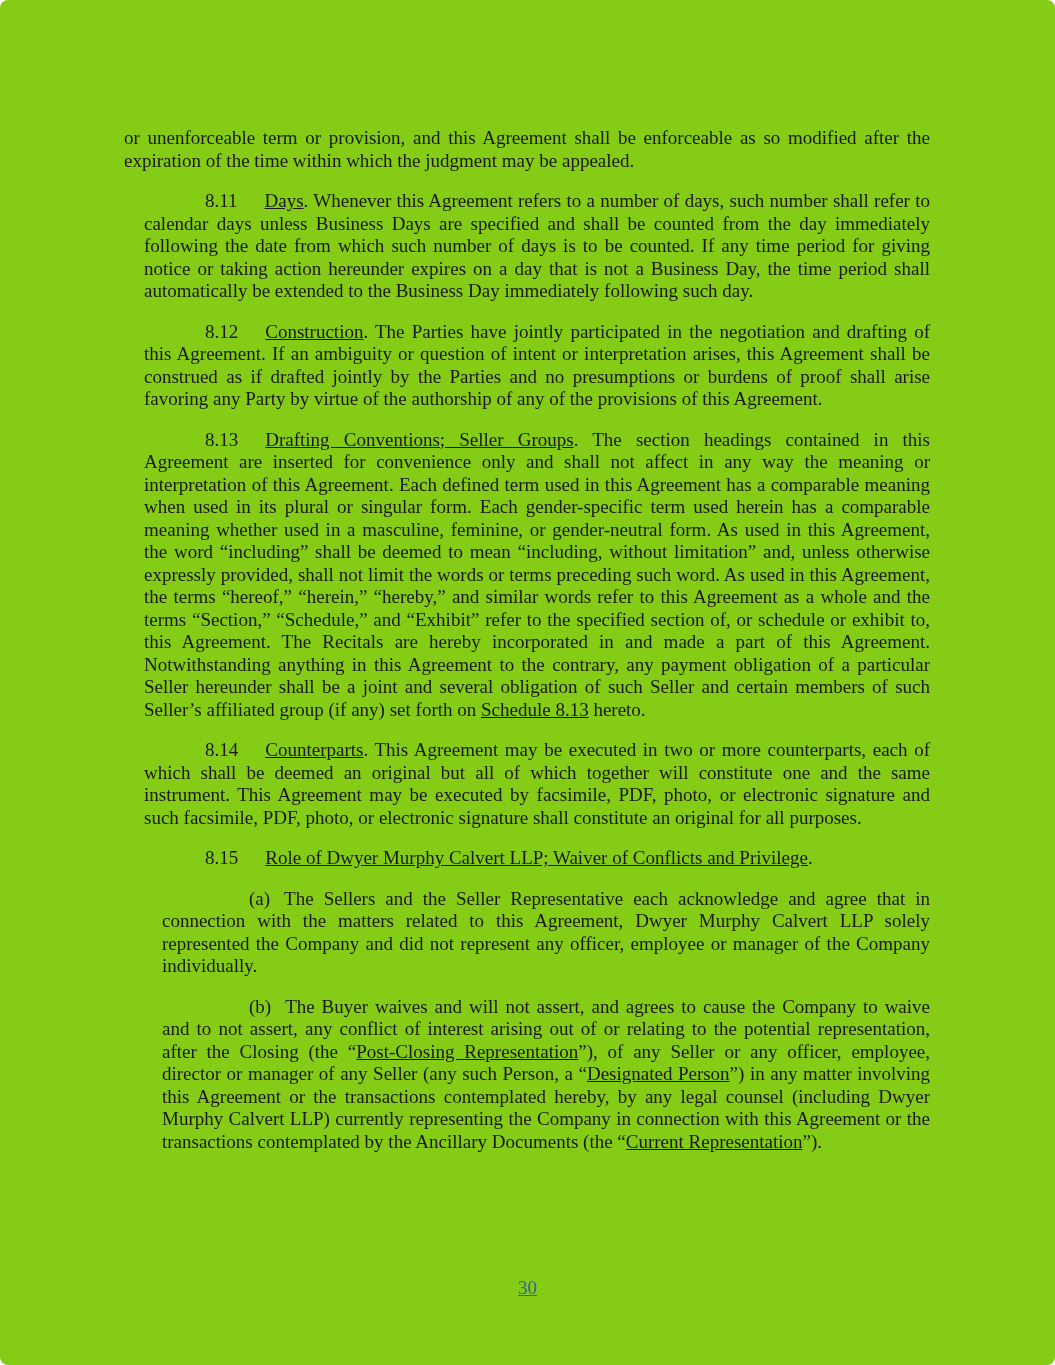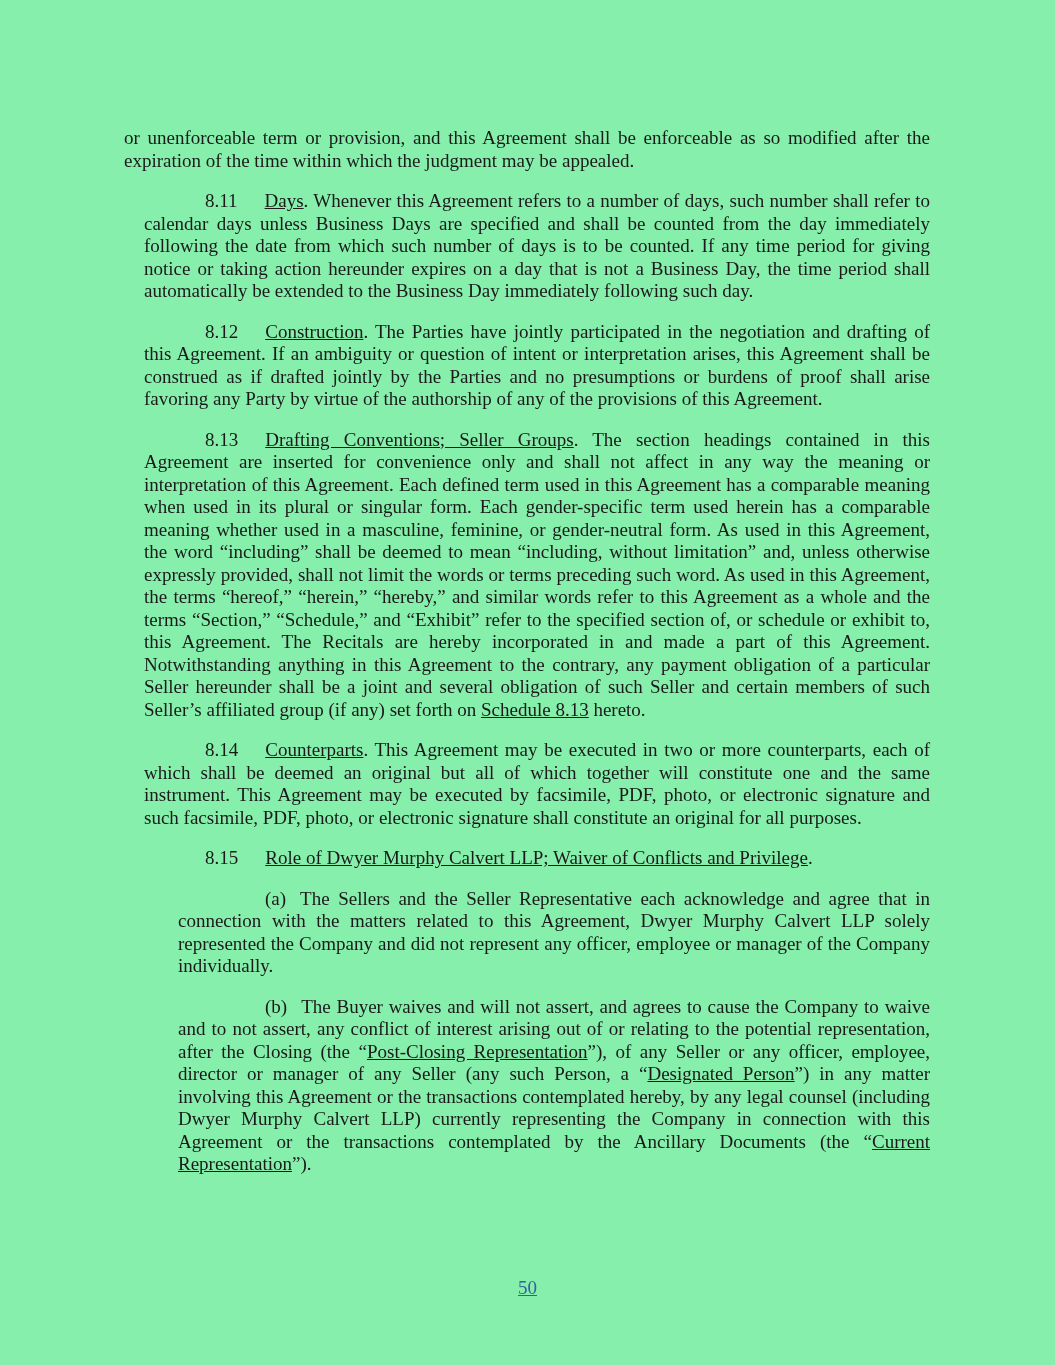--- a/index.html
+++ b/index.html
@@ -29,21 +29,21 @@
     text-align: justify;
   }
   p.continuation {
     text-indent: 0;
   }
   p.section {
     text-indent: 61px;
     margin-left: 20px;
   }
   p.subsection {
-    margin-left: 54px;
+    margin-left: 38px;
     text-indent: 87px;
   }
   .u {
     text-decoration: underline;
   }
   .tab {
     display: inline-block;
   }
   .tab-lg { width: 27px; }
   .tab-sm { width: 14px; }
@@ -55,27 +55,27 @@
     text-align: center;
     font-size: 19px;
   }
   .page-number {
     text-decoration: underline;
   }
 </style>
 </head>
 <body>
 
-<div class="page" style="color: rgb(26, 26, 26); background: #86efac;">
+<div class="page" style="color: rgb(26, 26, 26); background: #84cc16; border-radius: 8px;">
   <main class="content">
       <p class="continuation"><span>or unenforceable term or provision, and this Agreement shall be enforceable as so modified after the expiration of the time within which the judgment may be appealed.</span></p>
       <p class="section"><span>8.11</span><span class="tab tab-lg"></span><span class="u">Days</span><span>.  Whenever this Agreement refers to a number of days, such number shall refer to calendar days unless Business Days are specified and shall be counted from the day immediately following the date from which such number of days is to be counted.  If any time period for giving notice or taking action hereunder expires on a day that is not a Business Day, the time period shall automatically be extended to the Business Day immediately following such day.</span></p>
       <p class="section"><span>8.12</span><span class="tab tab-lg"></span><span class="u">Construction</span><span>.  The Parties have jointly participated in the negotiation and drafting of this Agreement.  If an ambiguity or question of intent or interpretation arises, this Agreement shall be construed as if drafted jointly by the Parties and no presumptions or burdens of proof shall arise favoring any Party by virtue of the authorship of any of the provisions of this Agreement.</span></p>
       <p class="section"><span>8.13</span><span class="tab tab-lg"></span><span class="u">Drafting Conventions; Seller Groups</span><span>.  The section headings contained in this Agreement are inserted for convenience only and shall not affect in any way the meaning or interpretation of this Agreement.  Each defined term used in this Agreement has a comparable meaning when used in its plural or singular form.  Each gender-specific term used herein has a comparable meaning whether used in a masculine, feminine, or gender-neutral form.  As used in this Agreement, the word “including” shall be deemed to mean “including, without limitation” and, unless otherwise expressly provided, shall not limit the words or terms preceding such word.  As used in this Agreement, the terms “hereof,” “herein,” “hereby,” and similar words refer to this Agreement as a whole and the terms “Section,” “Schedule,” and “Exhibit” refer to the specified section of, or schedule or exhibit to, this Agreement.  The Recitals are hereby incorporated in and made a part of this Agreement.  Notwithstanding anything in this Agreement to the contrary, any payment obligation of a particular Seller hereunder shall be a joint and several obligation of such Seller and certain members of such Seller’s affiliated group (if any) set forth on </span><span class="u">Schedule 8.13</span><span> hereto.</span></p>
       <p class="section"><span>8.14</span><span class="tab tab-lg"></span><span class="u">Counterparts</span><span>.  This Agreement may be executed in two or more counterparts, each of which shall be deemed an original but all of which together will constitute one and the same instrument.  This Agreement may be executed by facsimile, PDF, photo, or electronic signature and such facsimile, PDF, photo, or electronic signature shall constitute an original for all purposes.</span></p>
       <p class="section"><span>8.15</span><span class="tab tab-lg"></span><span class="u">Role of Dwyer Murphy Calvert LLP; Waiver of Conflicts and Privilege</span><span>.</span></p>
       <p class="subsection"><span>(a)</span><span class="tab tab-sm"></span><span>The Sellers and the Seller Representative each acknowledge and agree that in connection with the matters related to this Agreement, Dwyer Murphy Calvert LLP solely represented the Company and did not represent any officer, employee or manager of the Company individually.</span></p>
       <p class="subsection"><span>(b)</span><span class="tab tab-sm"></span><span>The Buyer waives and will not assert, and agrees to cause the Company to waive and to not assert, any conflict of interest arising out of or relating to the potential representation, after the Closing (the “</span><span class="u">Post-Closing Representation</span><span>”), of any Seller or any officer, employee, director or manager of any Seller (any such Person, a “</span><span class="u">Designated Person</span><span>”) in any matter involving this Agreement or the transactions contemplated hereby, by any legal counsel (including Dwyer Murphy Calvert LLP) currently representing the Company in connection with this Agreement or the transactions contemplated by the Ancillary Documents (the “</span><span class="u">Current Representation</span><span>”).</span></p>
     </main>
   <div class="footer">
-    <span class="page-number" style="color: rgb(49, 99, 156);">50</span>
+    <span class="page-number" style="color: rgb(49, 99, 156);">30</span>
   </div>
 </div>
 
 </body></html>

